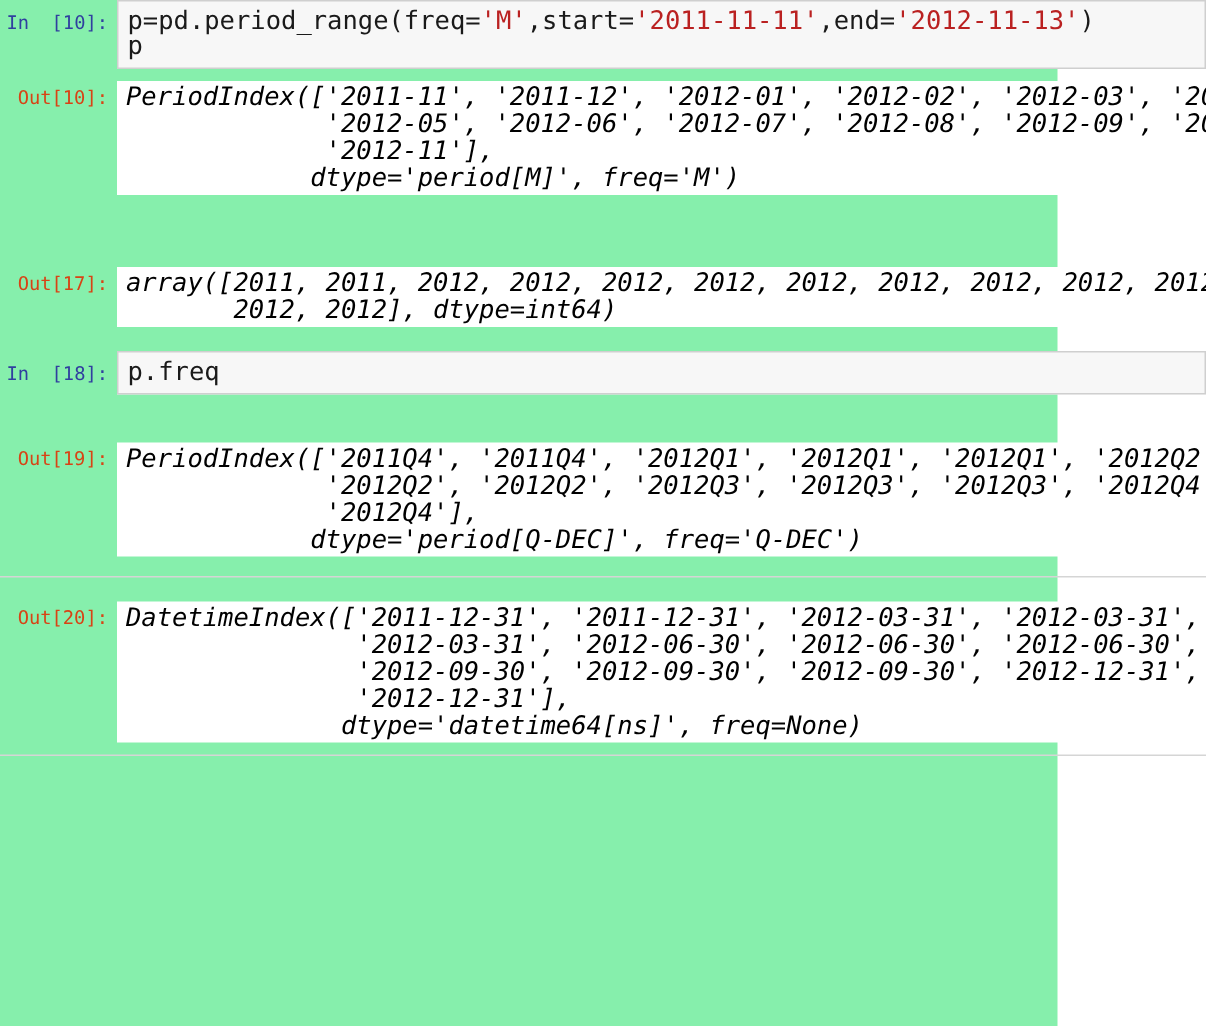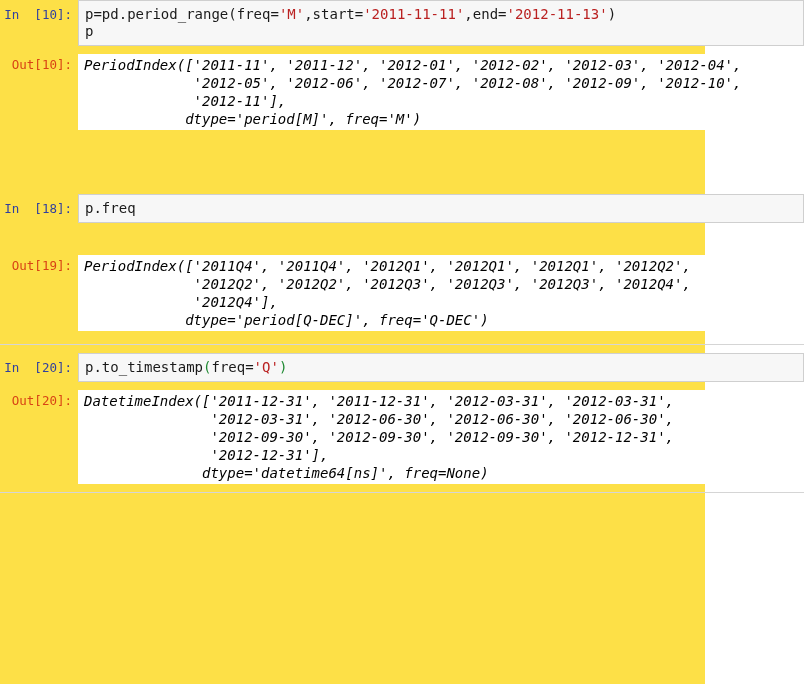--- a/index.html
+++ b/index.html
@@ -12,21 +12,21 @@
     width: 804px;
     height: 684px;
     overflow: hidden;
     font-family: "DejaVu Sans Mono", "Liberation Mono", monospace;
   }
 
   #notebook {
     width: 705px;
     height: 684px;
     position: relative;
-    background: #fde047;
+    background: #86efac;
   }
 
   
   .cell {
     position: relative;
     width: 804px;
     box-sizing: border-box;
     padding: 0;
   }
   .cell.selected {
@@ -77,21 +77,21 @@
   .input-area.focused {
     background: #f7f7f7;
     border: 1px solid #cfcfcf;
   }
 
   pre.code,
   pre.outtext {
     margin: 0;
     padding: 0;
     font-family: "DejaVu Sans Mono", "Liberation Mono", monospace;
-    font-size: 14px;
+    font-size: 17px;
     line-height: 17px;
     white-space: pre;
     color: #1a1a1a;
     letter-spacing: 0px;
   }
 
   
   .output-area {
     flex: 1 1 auto;
     box-sizing: border-box;
@@ -141,20 +141,27 @@
   <div class="spacer-lg"></div>
 
   <div class="cell">
     <div class="spacer-sm"></div>
   </div>
 
   <div class="spacer-lg"></div>
 
   <div class="cell">
     <div class="spacer-sm"></div>
+    <div class="row">
+      <div class="prompt out">Out[17]:</div>
+      <div class="output-area">
+        <pre class="outtext">array([2011, 2011, 2012, 2012, 2012, 2012, 2012, 2012, 2012, 2012, 2012,
+       2012, 2012], dtype=int64)</pre>
+      </div>
+    </div>
   </div>
 
   <div class="spacer-lg"></div>
 
   <div class="cell">
     <div class="row">
       <div class="prompt in">In  [18]:</div>
       <div class="input-area">
         <pre class="code">p.freq</pre>
       </div>
@@ -174,26 +181,20 @@
              '2012Q4'],
             dtype='period[Q-DEC]', freq='Q-DEC')</pre>
       </div>
     </div>
   </div>
 
   <div class="spacer-md"></div>
 
   <div class="cell selected last-edge">
     <div class="spacer-sm"></div>
-    <div class="row">
-      <div class="prompt in">In  [20]:</div>
-      <div class="input-area focused">
-        <pre class="code"><span>p.to_timestamp</span><span class="tok-paren-hl">(</span><span>freq=</span><span class="tok-str">'Q'</span><span class="tok-paren-hl">)</span></pre>
-      </div>
-    </div>
     <div class="spacer-sm"></div>
     <div class="row">
       <div class="prompt out">Out[20]:</div>
       <div class="output-area">
         <pre class="outtext">DatetimeIndex(['2011-12-31', '2011-12-31', '2012-03-31', '2012-03-31',
                '2012-03-31', '2012-06-30', '2012-06-30', '2012-06-30',
                '2012-09-30', '2012-09-30', '2012-09-30', '2012-12-31',
                '2012-12-31'],
               dtype='datetime64[ns]', freq=None)</pre>
       </div>

